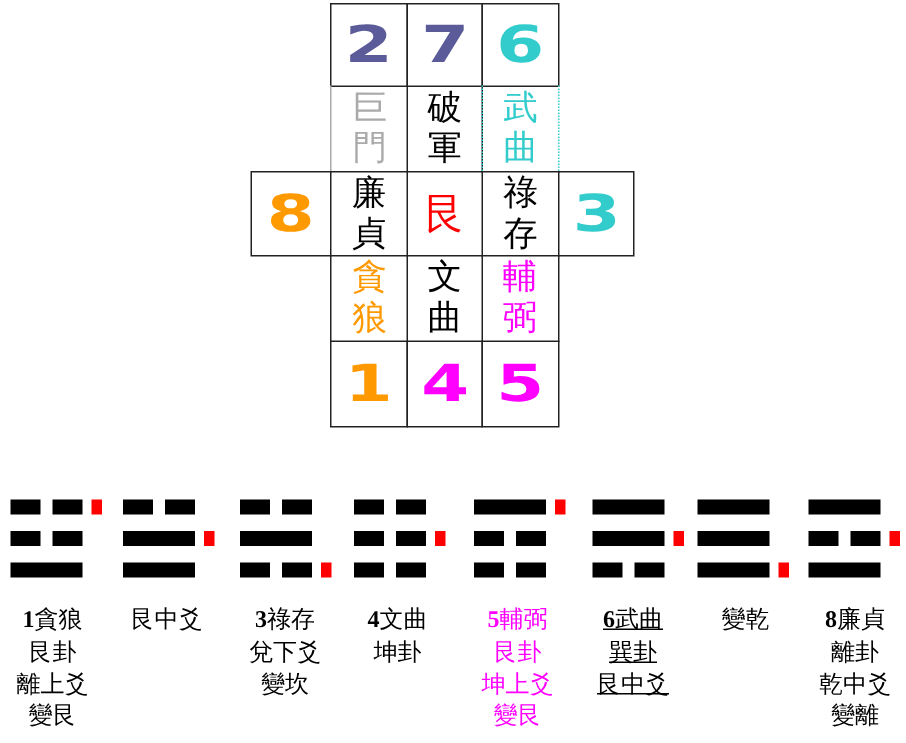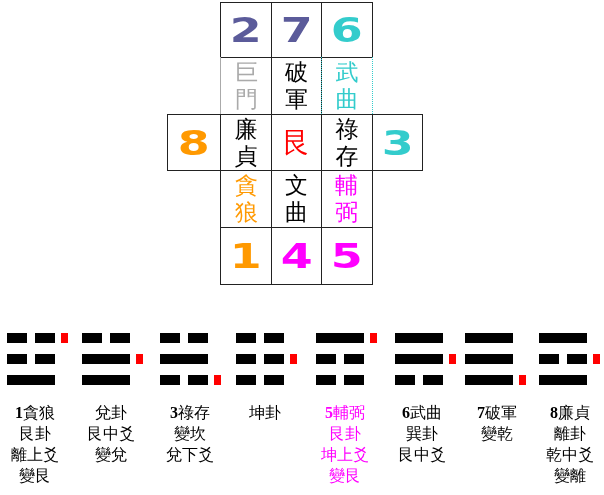--- a/index.html
+++ b/index.html
@@ -153,45 +153,43 @@
   </div>
 
 <div id="captions">
   <div class="caption" style="left:-5px;top:402px;">
     <div class="title"><span class="n">1</span><span>貪狼</span></div>
     <div>艮卦</div>
     <div>離上爻</div>
     <div>變艮</div>
   </div>
   <div class="caption" style="left:71px;top:402px;">
-    <div>兌卦</div>
     <div>艮中爻</div>
-    <div>變兌</div>
   </div>
   <div class="caption" style="left:150px;top:402px;">
     <div class="title"><span class="n">3</span><span>祿存</span></div>
+    <div>兌下爻</div>
     <div>變坎</div>
-    <div>兌下爻</div>
   </div>
   <div class="caption" style="left:225px;top:402px;">
+    <div class="title"><span class="n">4</span><span>文曲</span></div>
     <div>坤卦</div>
   </div>
   <div class="caption" style="left:305px;top:402px;color:#ff00ff;">
     <div class="title"><span class="n">5</span><span>輔弼</span></div>
     <div>艮卦</div>
     <div>坤上爻</div>
     <div>變艮</div>
   </div>
-  <div class="caption" style="left:382px;top:402px;">
+  <div class="caption" style="left:382px;top:402px;text-decoration:underline;">
     <div class="title"><span class="n">6</span><span>武曲</span></div>
     <div>巽卦</div>
     <div>艮中爻</div>
   </div>
   <div class="caption" style="left:457px;top:402px;">
-    <div class="title"><span class="n">7</span><span>破軍</span></div>
     <div>變乾</div>
   </div>
   <div class="caption" style="left:530px;top:402px;">
     <div class="title"><span class="n">8</span><span>廉貞</span></div>
     <div>離卦</div>
     <div>乾中爻</div>
     <div>變離</div>
   </div>
 </div>
 

